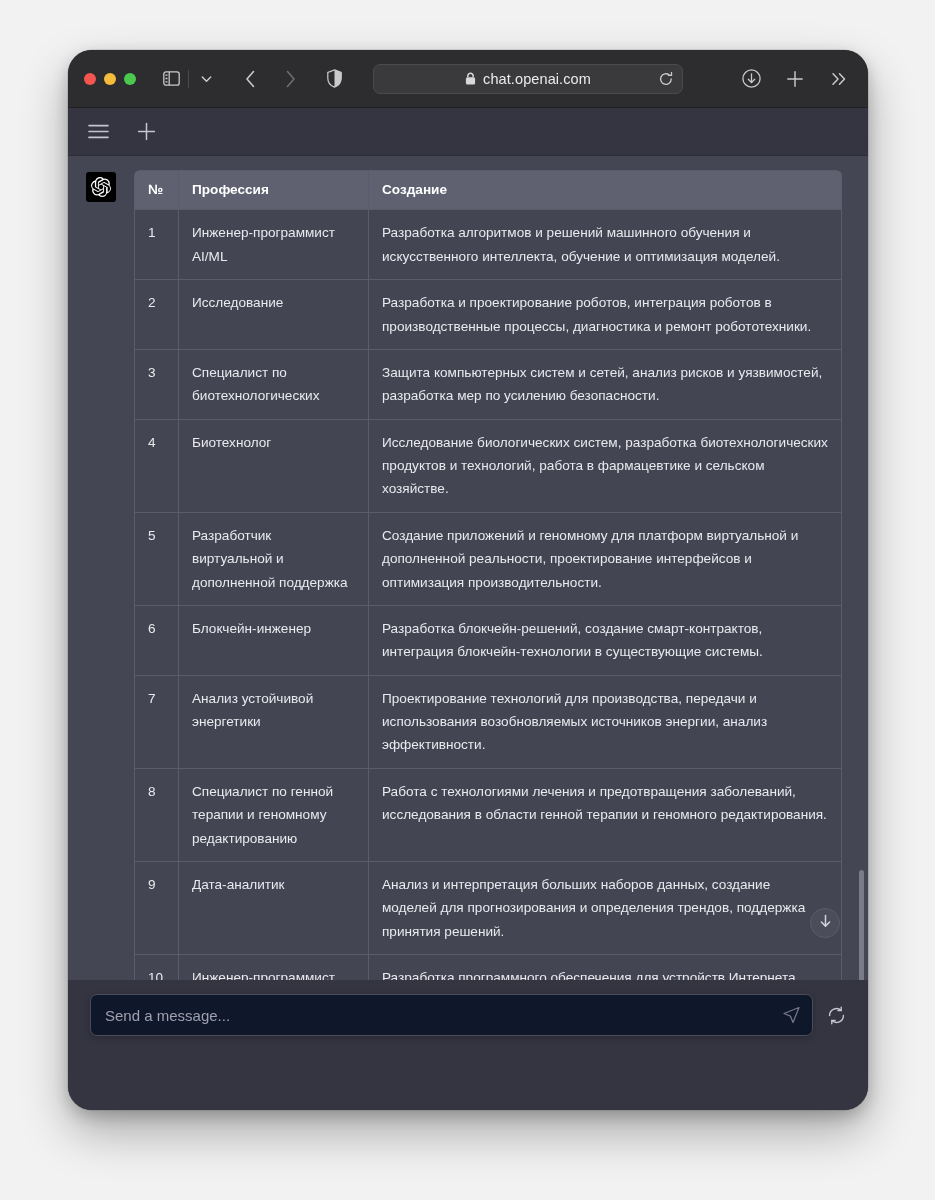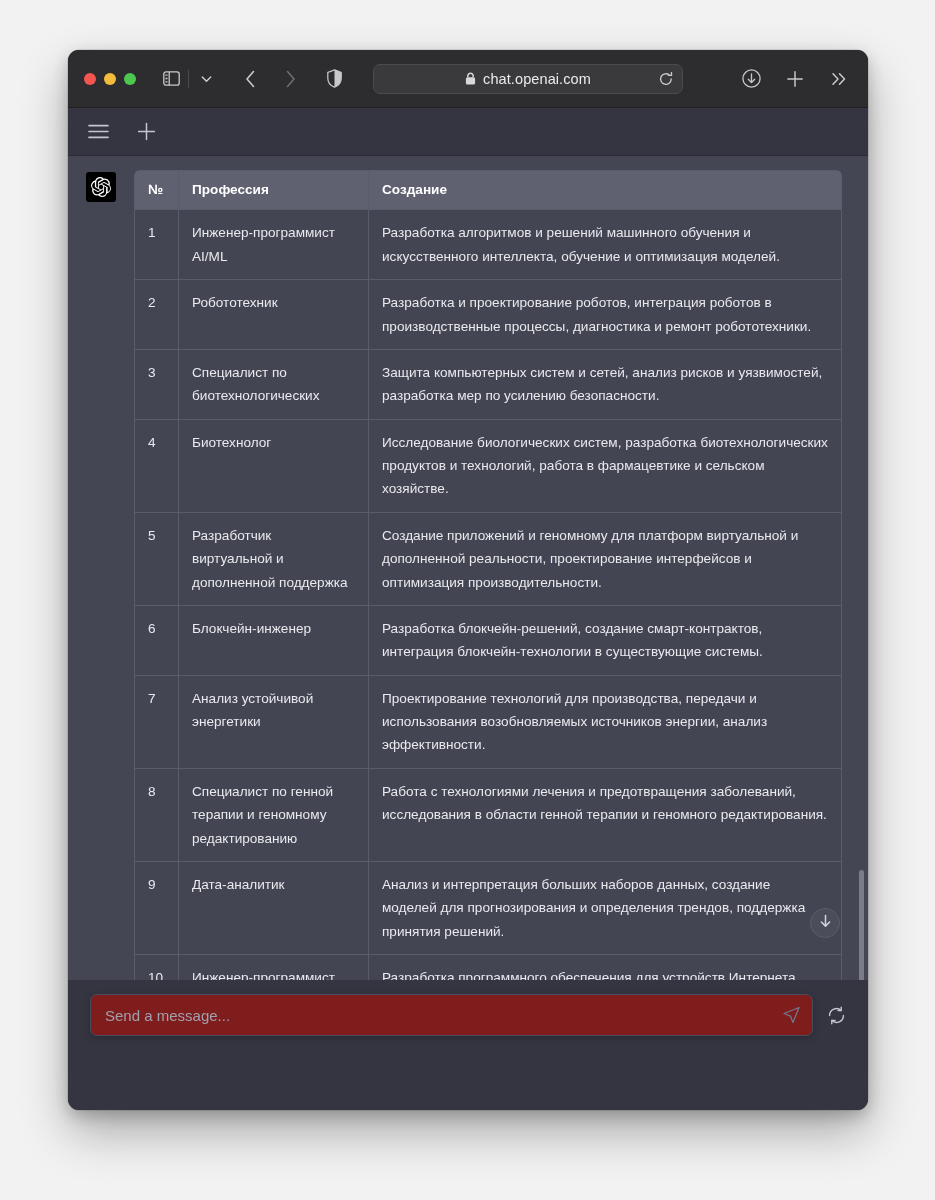--- a/index.html
+++ b/index.html
@@ -17,21 +17,21 @@
     -webkit-font-smoothing: antialiased;
   }
 
   
   .window {
     position: absolute;
     left: 68px;
     top: 50px;
     width: 800px;
     height: 1060px;
-    border-radius: 11px;
+    border-radius: 24px;
     overflow: hidden;
     background: #343541;
     box-shadow: 0 22px 48px rgba(0,0,0,0.30),
                 0 6px 16px rgba(0,0,0,0.20),
                 0 0 0 0.5px rgba(0,0,0,0.18);
   }
 
   
   .toolbar {
     height: 58px;
@@ -199,21 +199,21 @@
     height: 130px;
   }
   .composer {
     display: flex;
     align-items: center;
     gap: 14px;
   }
   .input-box {
     flex: 1;
     height: 42px;
-    background: #7f1d1d;
+    background: #0f172a;
     border: 1px solid #4b4c5b;
     border-radius: 7px;
     box-shadow: 0 2px 7px rgba(0,0,0,0.22);
     display: flex;
     align-items: center;
     padding: 0 14px;
     position: relative;
   }
   .input-placeholder {
     color: #a0a0ae;
@@ -370,21 +370,21 @@
             </tr>
           </thead>
           <tbody>
             <tr>
               <td>1</td>
               <td>Инженер-программист AI/ML</td>
               <td>Разработка алгоритмов и решений машинного обучения и искусственного интеллекта, обучение и оптимизация моделей.</td>
             </tr>
             <tr>
               <td>2</td>
-              <td>Робототехник</td>
+              <td>Исследование</td>
               <td>Разработка и проектирование роботов, интеграция роботов в производственные процессы, диагностика и ремонт робототехники.</td>
             </tr>
             <tr>
               <td>3</td>
               <td>Специалист по биотехнологических</td>
               <td>Защита компьютерных систем и сетей, анализ рисков и уязвимостей, разработка мер по усилению безопасности.</td>
             </tr>
             <tr>
               <td>4</td>
               <td>Биотехнолог</td>

